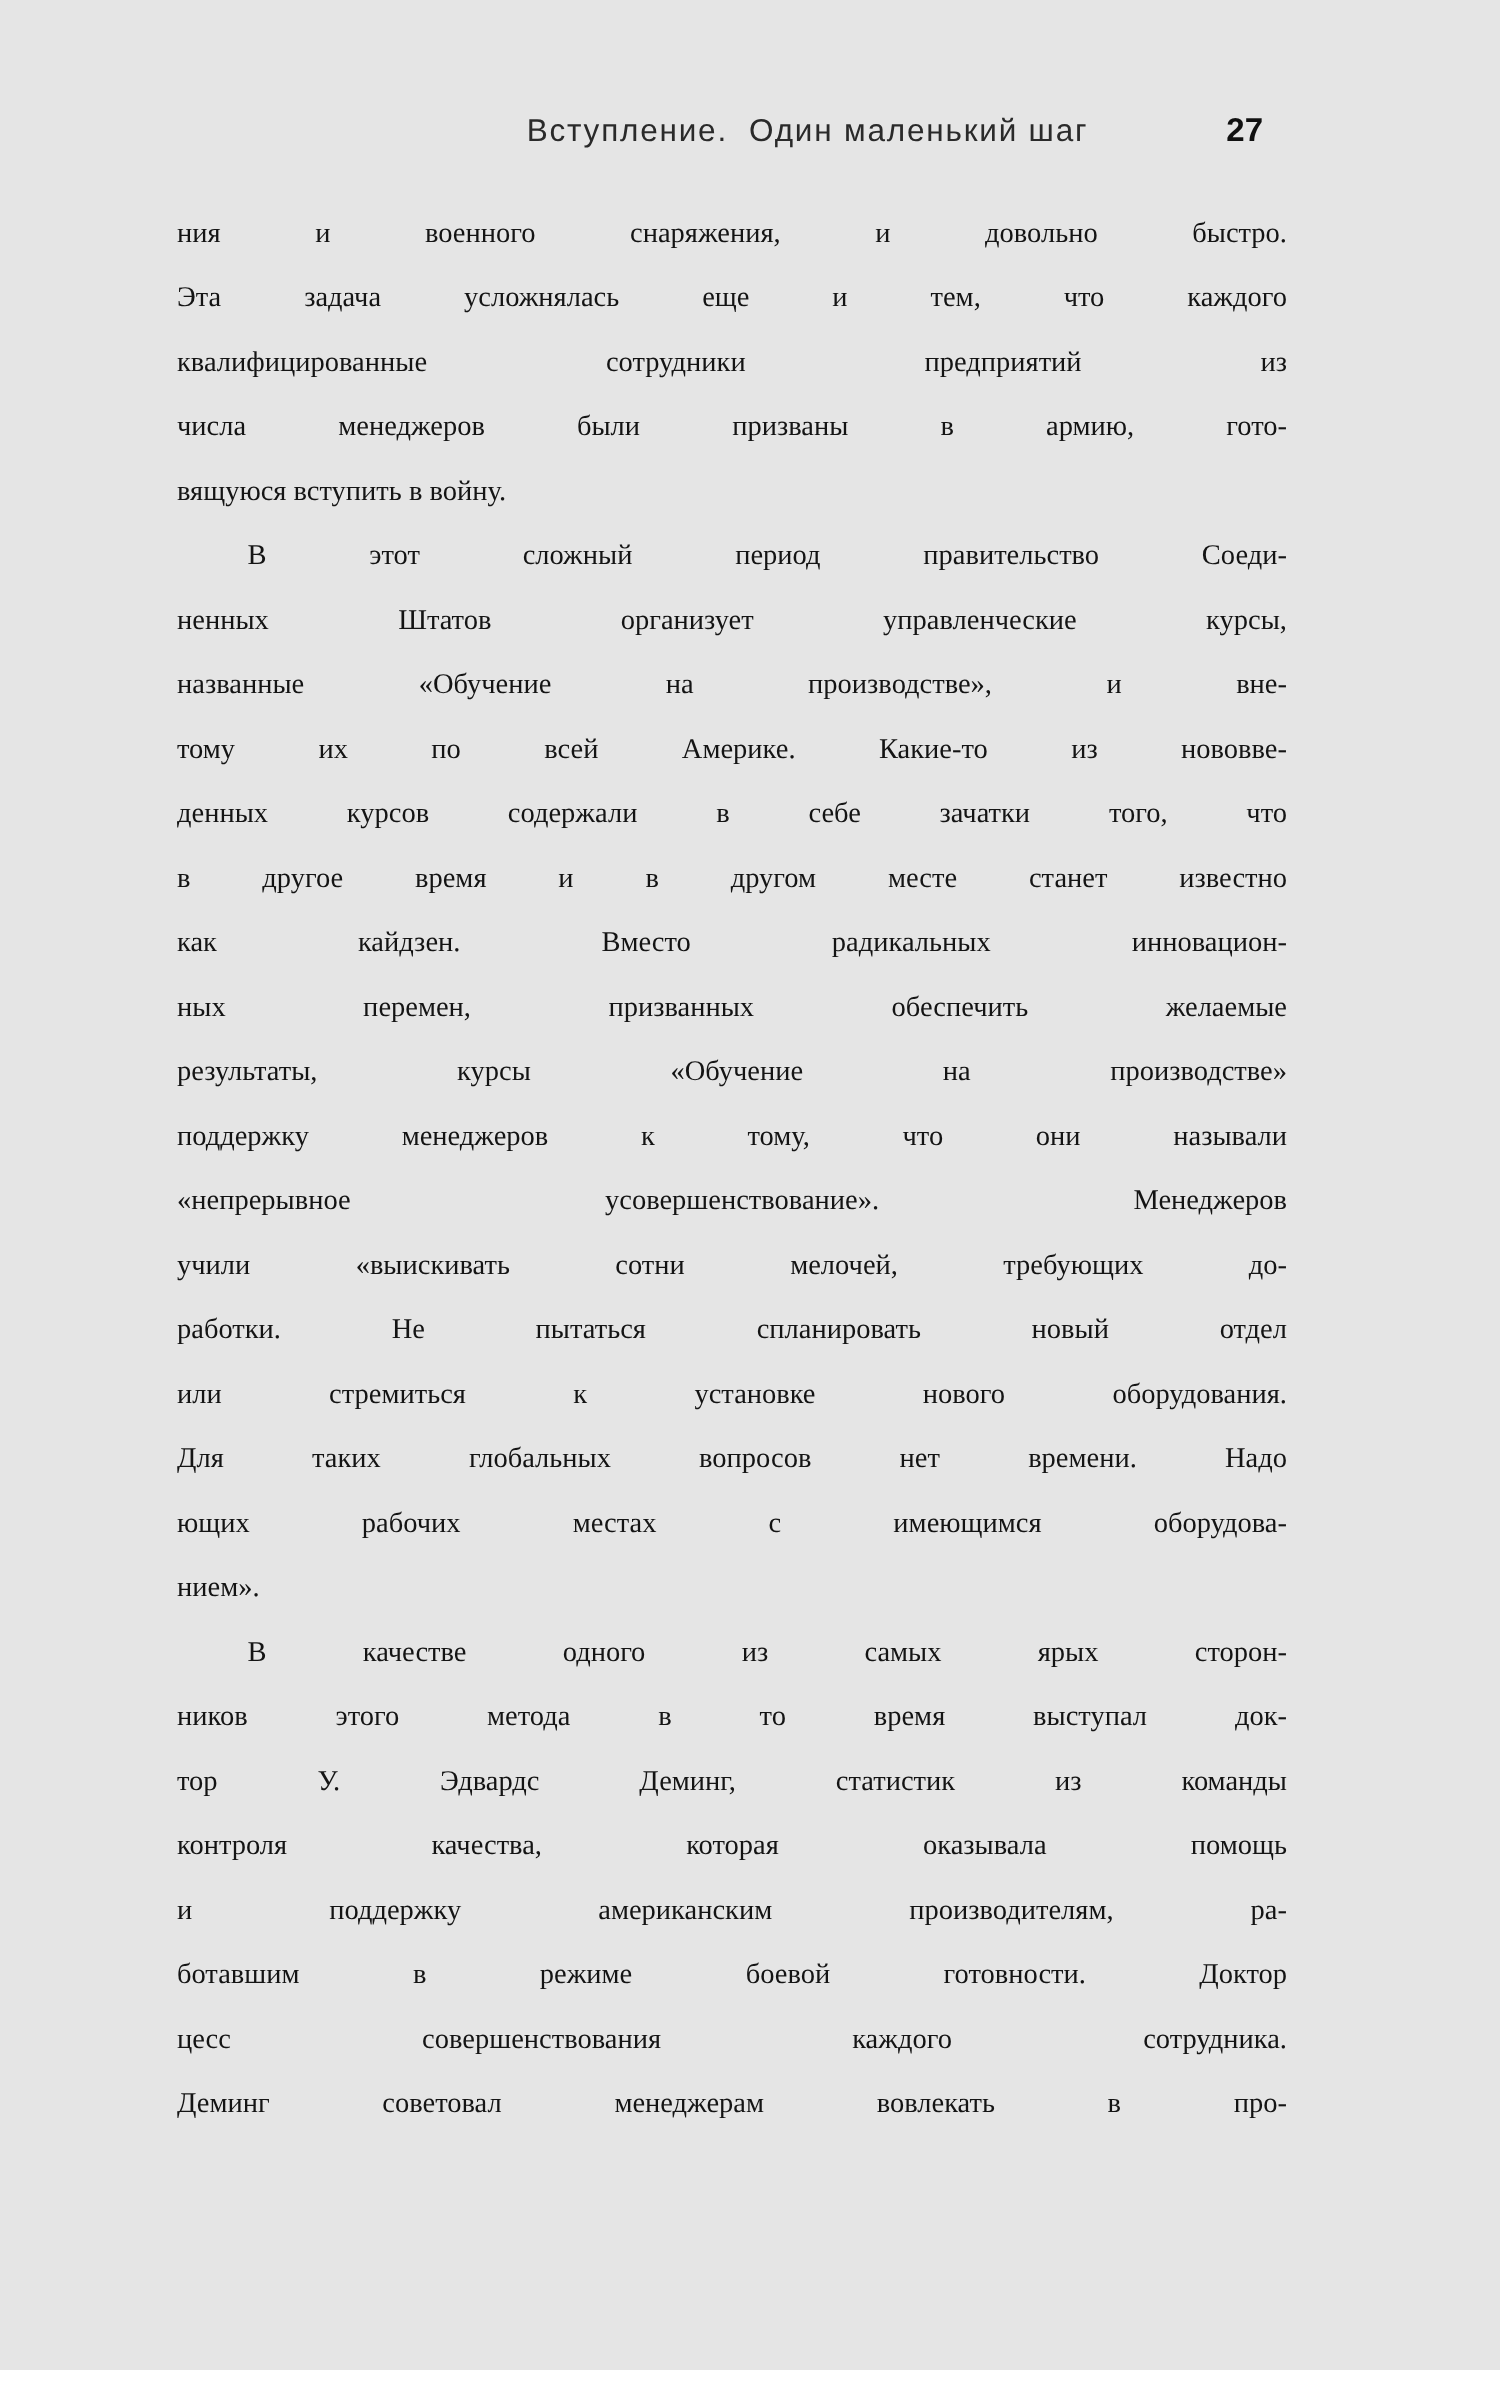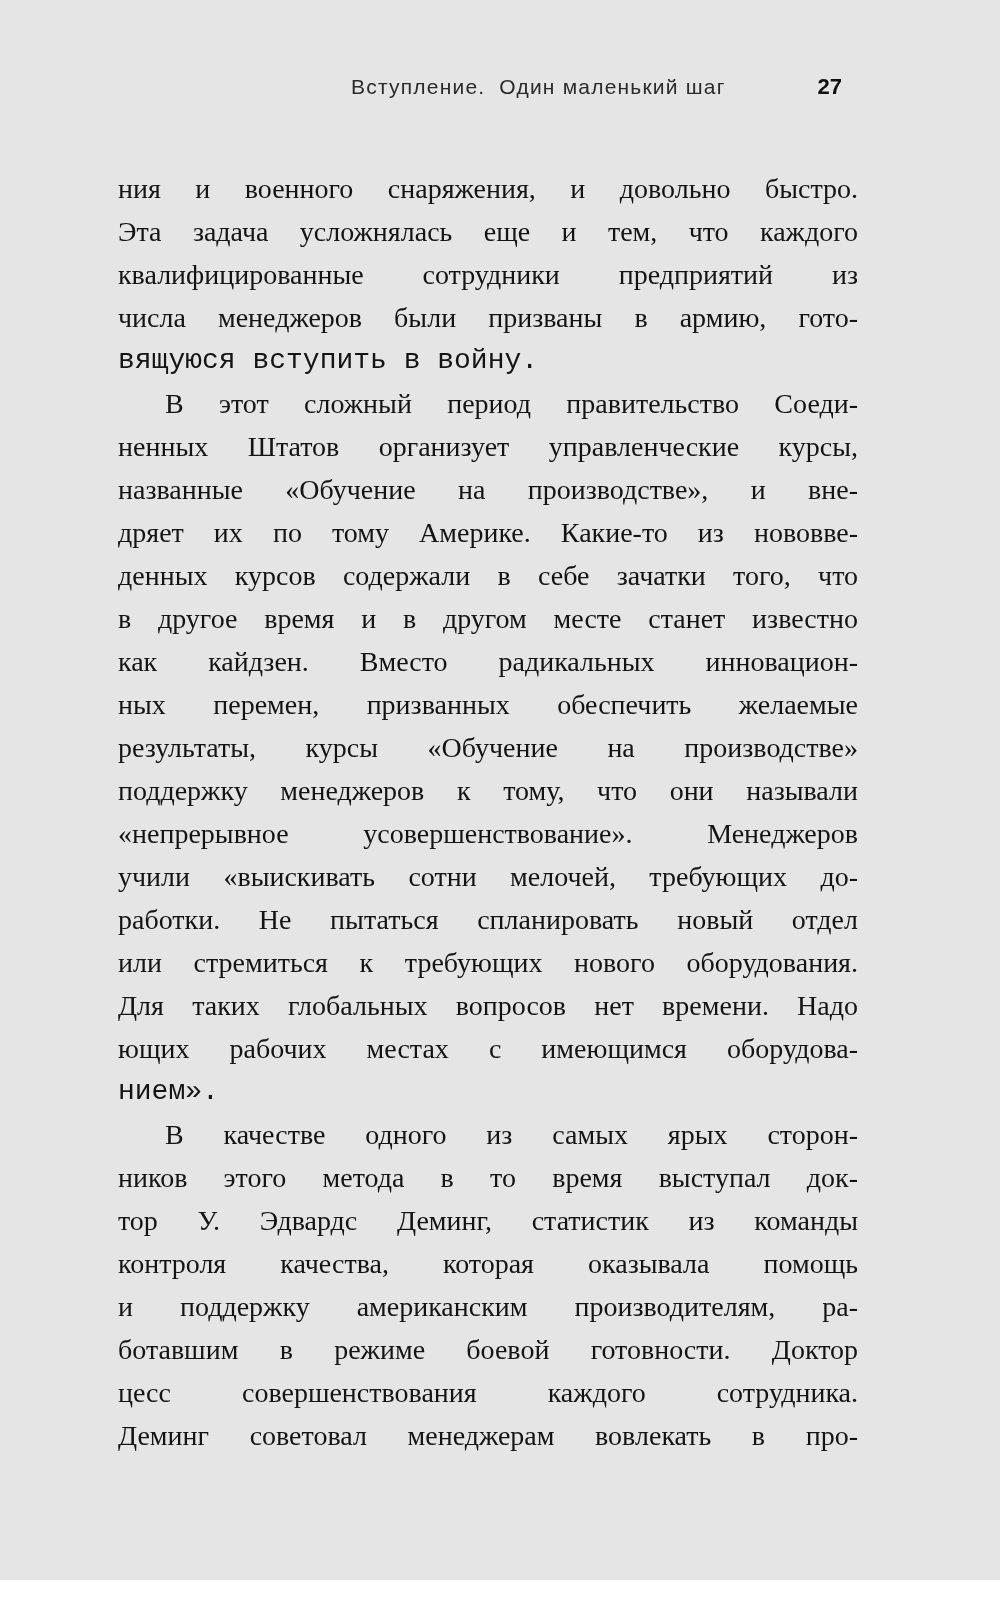--- a/index.html
+++ b/index.html
@@ -39,33 +39,32 @@
     margin-left: 92px;
     padding-right: 16px;
     color: #111111;
     text-align: center;
   }
   .page-body {
     position: absolute;
     top: 134px;
     left: 118px;
     width: 740px;
-    font-size: 28px;
+    font-size: 19px;
     line-height: 43px;
     color: #141414;
-    margin-top: 33px;
   }
   .para { margin: 0; padding: 0; }
   .line {
     display: block;
     text-align: justify;
     text-align-last: justify;
     text-justify: inter-word;
   }
-  .line.no-just { text-align-last: left; font-family: Liberation Mono, monospace; }
+  .line.no-just { text-align-last: left; }
   .line.indent { text-indent: 47px; }
 </style>
 </head>
 <body>
 
 <div class="page">
   <header class="page-header">
     <span class="running-title">Вступление.  Один маленький шаг</span>
     <span class="page-number">27</span>
   </header>
@@ -75,31 +74,31 @@
         <span class="line">ния и военного снаряжения, и довольно быстро.</span>
         <span class="line">Эта задача усложнялась еще и тем, что каждого</span>
         <span class="line">квалифицированные сотрудники предприятий из</span>
         <span class="line">числа менеджеров были призваны в армию, гото-</span>
         <span class="line no-just">вящуюся вступить в войну.</span>
       </p>
       <p class="para">
         <span class="line indent">В этот сложный период правительство Соеди-</span>
         <span class="line">ненных Штатов организует управленческие курсы,</span>
         <span class="line">названные «Обучение на производстве», и вне-</span>
-        <span class="line">дряет их по тому Америке. Какие-то из нововве-</span>
+        <span class="line">тому их по всей Америке. Какие-то из нововве-</span>
         <span class="line">денных курсов содержали в себе зачатки того, что</span>
         <span class="line">в другое время и в другом месте станет известно</span>
         <span class="line">как кайдзен. Вместо радикальных инновацион-</span>
         <span class="line">ных перемен, призванных обеспечить желаемые</span>
         <span class="line">результаты, курсы «Обучение на производстве»</span>
         <span class="line">поддержку менеджеров к тому, что они называли</span>
         <span class="line">«непрерывное усовершенствование». Менеджеров</span>
         <span class="line">учили «выискивать сотни мелочей, требующих до-</span>
         <span class="line">работки. Не пытаться спланировать новый отдел</span>
-        <span class="line">или стремиться к требующих нового оборудования.</span>
+        <span class="line">или стремиться к установке нового оборудования.</span>
         <span class="line">Для таких глобальных вопросов нет времени. Надо</span>
         <span class="line">ющих рабочих местах с имеющимся оборудова-</span>
         <span class="line no-just">нием».</span>
       </p>
       <p class="para">
         <span class="line indent">В качестве одного из самых ярых сторон-</span>
         <span class="line">ников этого метода в то время выступал док-</span>
         <span class="line">тор У. Эдвардс Деминг, статистик из команды</span>
         <span class="line">контроля качества, которая оказывала помощь</span>
         <span class="line">и поддержку американским производителям, ра-</span>

